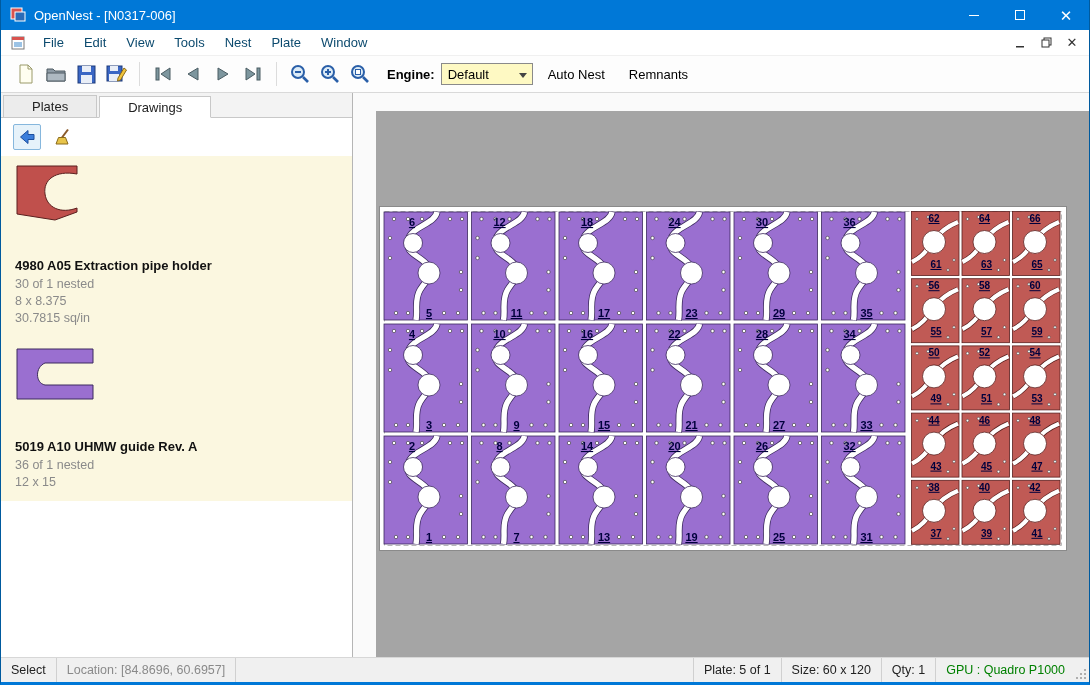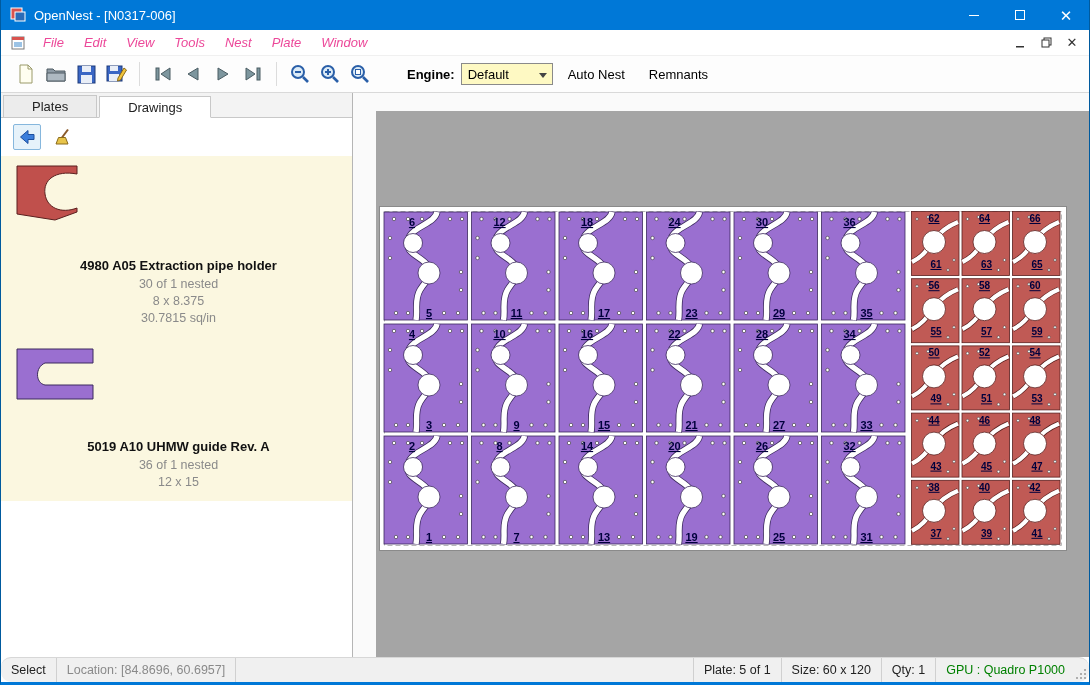--- a/index.html
+++ b/index.html
@@ -15,54 +15,54 @@
   .titlebar .app-icon { margin:0 8px 0 9px; display:flex; }
   .titlebar .title { font-size:13px; }
   .titlebar .win-btns { margin-left:auto; display:flex; height:30px; }
   .win-btn { width:46px; height:30px; display:flex; align-items:center; justify-content:center; cursor:pointer; }
   .glyph-min { width:10px; height:1px; background:#fff; display:block; }
   .glyph-max { width:10px; height:10px; border:1px solid #fff; display:block; }
   .glyph-close { color:#fff; font-size:15px; line-height:1; }
   
   .menubar { height:26px; background:#fff; display:flex; align-items:center; border-bottom:1px solid #f0f0f0; }
   .menubar .mdi-icon { margin:0 8px 0 10px; display:flex; }
-  .menu-item { padding:4px 10px; color:#ec4899; cursor:default;font-style:italic; }
+  .menu-item { padding:4px 10px; color:#0c4a6e; cursor:default; }
   .mdi-btns { margin-left:auto; display:flex; align-items:center; gap:4px; padding-right:6px; }
   .mdi-btn { width:22px; height:20px; display:flex; align-items:center; justify-content:center; color:#333; }
   
   .toolbar { height:37px; background:#fdfdfd; border-bottom:1px solid #d9d9d9; display:flex; align-items:center; padding-left:10px; }
   .tb-btn { width:30px; height:30px; display:flex; align-items:center; justify-content:center; border-radius:3px; }
   .tb-sep { width:1px; height:24px; background:#dcdcdc; margin:0 8px; }
-  .tb-label { font-weight:bold; margin:0 6px 0 32px; }
+  .tb-label { font-weight:bold; margin:0 6px 0 12px; }
   .combo { width:92px; height:22px; border:1px solid #8a8a8a; background:#fef9c3; display:flex; align-items:center; padding:0 6px; position:relative; }
   .combo .arrow { position:absolute; right:5px; top:9px; width:0; height:0; border-left:4px solid transparent; border-right:4px solid transparent; border-top:5px solid #444; }
   .tb-text-btn { padding:5px 9px; margin-left:6px; border-radius:3px; }
   
   .content { position:absolute; top:93px; bottom:25px; left:0; right:0; display:flex; }
-  .sidebar { width:352px; background:#fff; border-right:1px solid #b5b5b5; display:flex; flex-direction:column;text-align:center; }
+  .sidebar { width:352px; background:#fff; border-right:1px solid #b5b5b5; display:flex; flex-direction:column; }
   .tabsbar { height:25px; display:flex; background:#f3f3f3; border-bottom:1px solid #c8c8c8; padding-top:2px; }
   .tab { padding:3px 28px 3px 28px; border:1px solid #c8c8c8; border-bottom:none; background:#ececec; color:#222; margin-left:2px; font-size:13px; }
   .tab.active { background:#fff; position:relative; top:1px; border-bottom:1px solid #fff; }
   .side-toolbar { height:38px; display:flex; align-items:center; gap:8px; padding-left:12px; background:#fff; }
   .side-tb-btn { width:28px; height:26px; display:flex; align-items:center; justify-content:center; border-radius:2px; }
   .side-tb-btn.boxed { border:1px solid #86b7dd; background:#e6f2fa; }
   .drawing-list { flex:1; overflow:hidden; }
   .drawing-item { display:flex; background:#fbf7e0; padding:8px 10px 10px 14px; cursor:default;flex-direction:column; }
   .thumb { width:92px; flex:0 0 92px; display:flex; align-items:flex-start; }
   .d-info { padding-top:2px; }
   .d-title { font-weight:bold; font-size:13px; color:#111; margin-bottom:3px; }
   .d-line { font-size:12.5px; color:#8a8a8a; line-height:17px; }
   
   .canvas-area { flex:1; background:#fafafa; position:relative; }
   .viewport { position:absolute; left:23px; top:18px; right:0; bottom:0; background:#a5a5a5; }
   .plate { position:absolute; left:3px; top:95px; width:688px; height:345px; background:#fff; border:1px solid #8a8a8a; }
   .plate svg { display:block; }
   .plate text { font-family:"Liberation Sans", sans-serif; }
   
-  .statusbar { position:absolute; left:0; right:0; bottom:0; height:25px; background:#f0f0f0; border-top:1px solid #d7d7d7; display:flex; align-items:stretch; font-size:12.5px; color:#222;border-radius:10px; }
+  .statusbar { position:absolute; left:0; right:0; bottom:0; height:25px; background:#f0f0f0; border-top:1px solid #d7d7d7; display:flex; align-items:stretch; font-size:12.5px; color:#222; }
   .seg { display:flex; align-items:center; padding:0 10px; border-right:1px solid #d0d0d0; }
   .seg.right { border-right:none; border-left:1px solid #d0d0d0; }
   .seg.loc { color:#8a8a8a; min-width:170px; }
   .spacer { flex:1; }
   .gpu { color:#008000; }
   .grip { display:flex; align-items:flex-end; padding:0 2px 2px 0; }
 </style>
 </head>
 <body>
 

